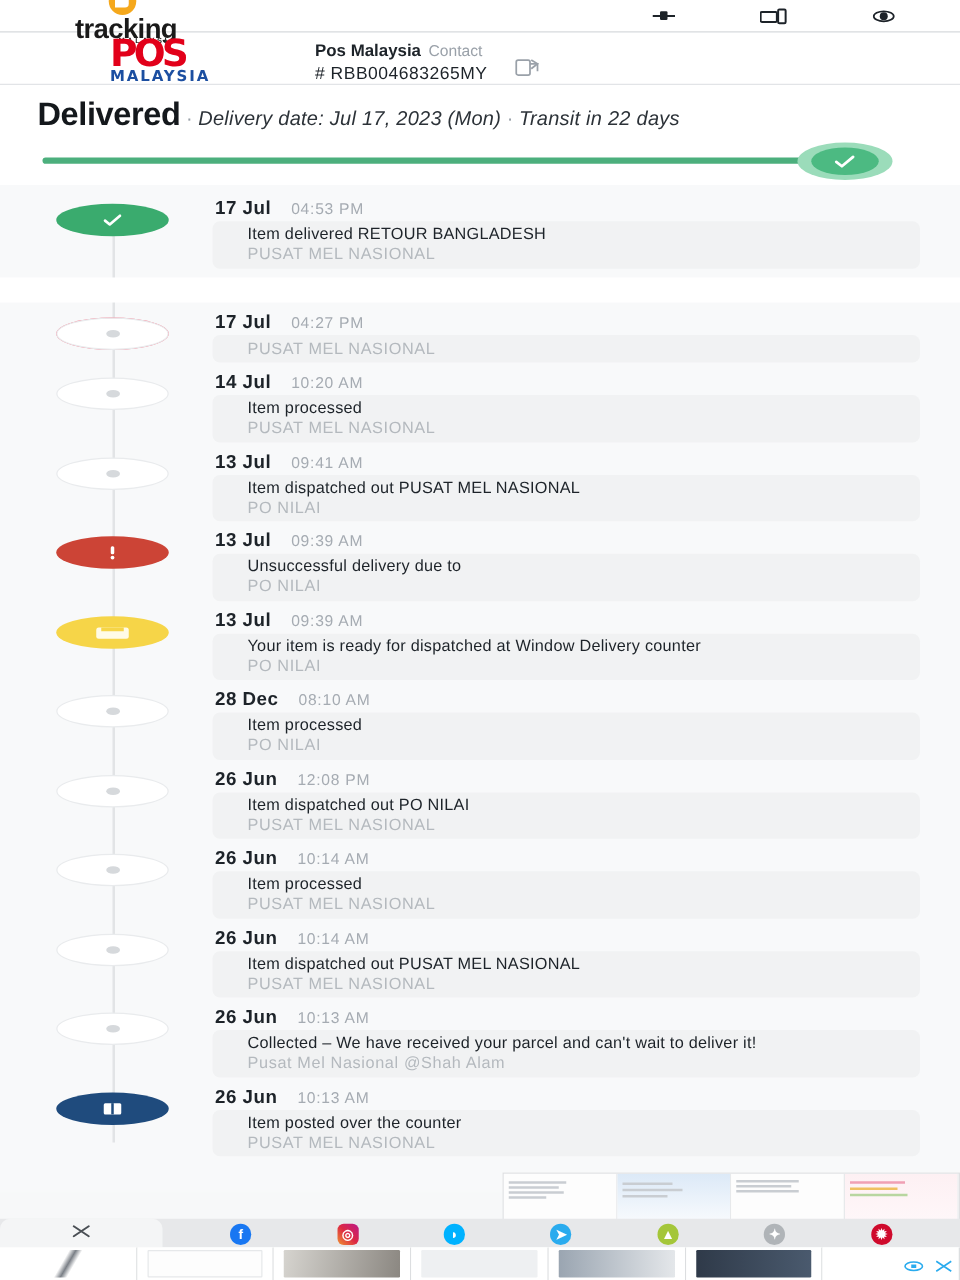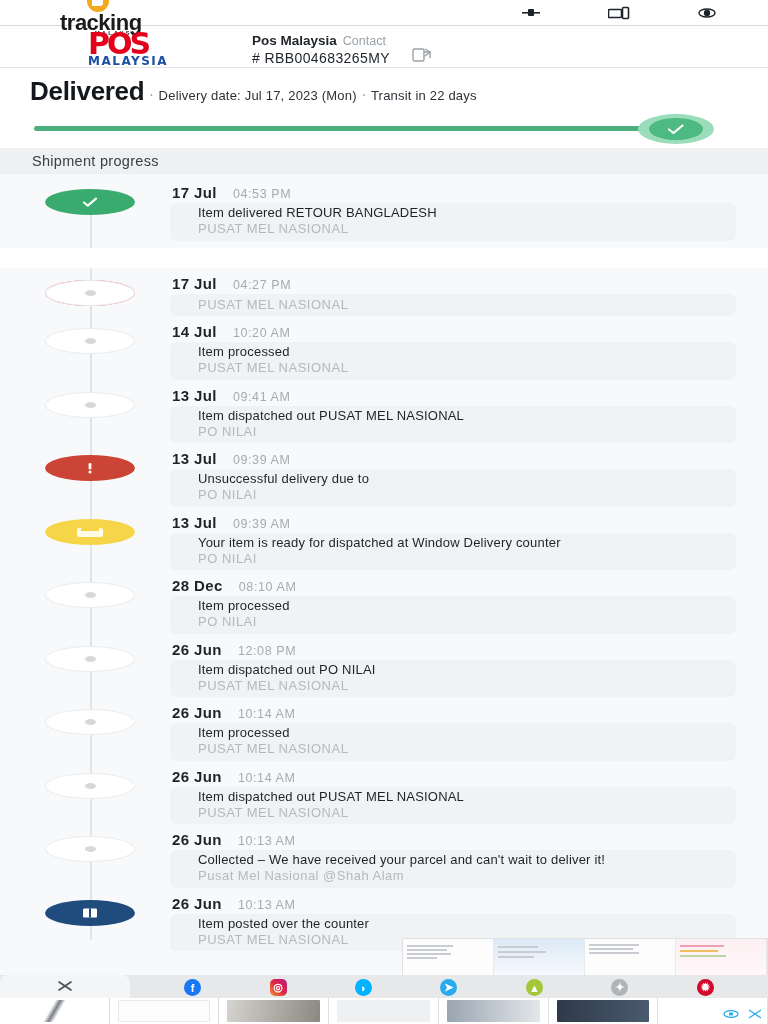--- a/index.html
+++ b/index.html
@@ -58,21 +58,21 @@
   .carrier-meta { line-height: 1.25; }
   .carrier-line1 { font-size: 13.5px; color: #1d2329; font-weight: 700; }
   .carrier-line1 .contact { color: #9aa1a9; font-weight: 400; margin-left: 6px; font-size: 12.5px;}
   .carrier-line2 { font-size: 14px; color: #1d2329; letter-spacing: 0.4px; }
   .copy-icon { margin-left: 22px; color: #9aa1a9; }
 
   
   .status-block { background: #ffffff; padding: 8px 30px 4px 30px; }
   .status-line { white-space: normal; }
   .status-word { font-size: 26px; font-weight: 700; color: #14181c; letter-spacing: -0.3px; }
-  .status-rest { font-size: 13px; color: #2c3238; letter-spacing: 0.2px; }
+  .status-rest { font-size: 16px; color: #2c3238; letter-spacing: 0.2px; font-style: italic; }
   .status-dot { color: #9aa1a9; }
   .progress-wrap { position: relative; margin-top: 7px; height: 30px; }
   .progress-track {
     position: absolute; left: 4px; right: 38px; top: 12px; height: 5px;
     border-radius: 3px; background: #4caf7d;
   }
   .progress-knob {
     position: absolute; right: 24px; top: 0px; width: 76px; height: 30px;
     border-radius: 50%; background: #9bdcba;
     display: flex; align-items: center; justify-content: center;
@@ -237,21 +237,20 @@
       <div class="progress-knob">
         <div class="progress-knob-inner">
           <svg width="20" height="14" viewBox="0 0 20 14">
               <path d="M3 7.5 L7.5 11 L16.5 3.5" fill="none" stroke="#ffffff" stroke-width="2.2" stroke-linecap="round" stroke-linejoin="round"></path>
             </svg>
         </div>
       </div>
     </div>
   </div>
 
-  <div class="sec-head">Shipment progress</div>
 
   <div class="timeline">
     <div class="rail"></div>
 
     <div class="ev">
       <div class="marker-col">
         <div class="marker" style="background:#3aab6e">
           <svg width="18" height="12" viewBox="0 0 18 12">
               <path d="M3 6.5 L6.8 9.6 L15 2.6" fill="none" stroke="#fff" stroke-width="2.1" stroke-linecap="round" stroke-linejoin="round"></path>
             </svg>

